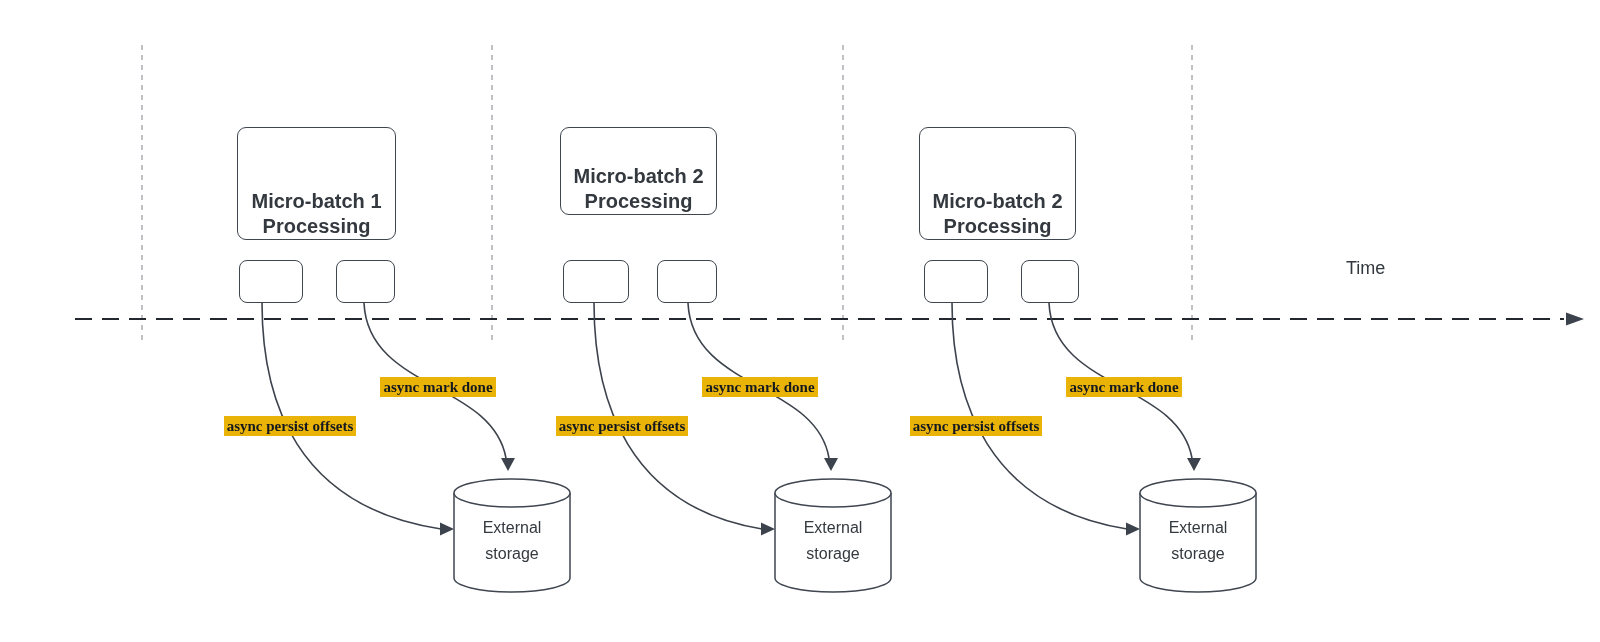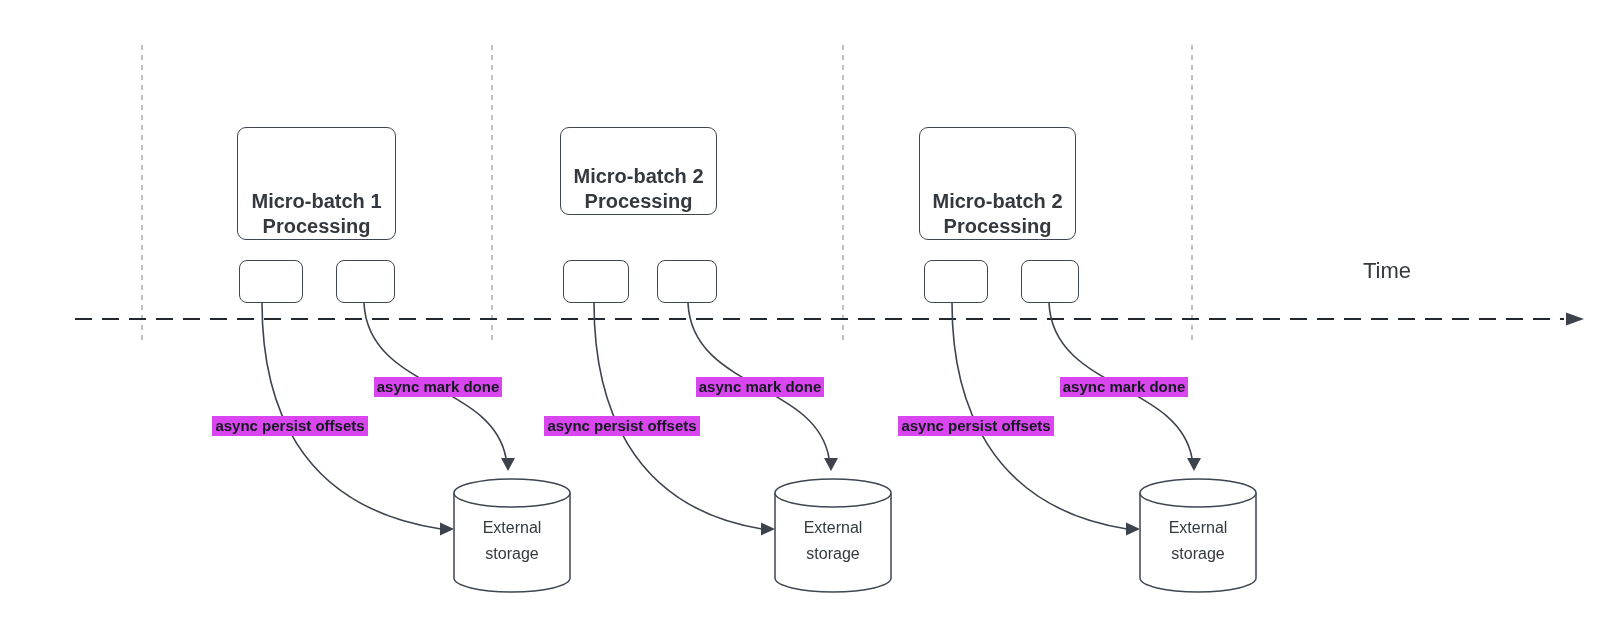--- a/index.html
+++ b/index.html
@@ -20,26 +20,26 @@
   }
   .node-text{font-size:20px;line-height:25px;color:#33393f;white-space:pre-line;}
   .cylinder{position:absolute;z-index:2;}
   .cylinder svg{position:absolute;left:0;top:0;}
   .cyl-text{
     position:absolute;left:0;right:0;top:38px;text-align:center;
     font-size:16px;line-height:26px;color:#33393f;white-space:pre-line;
   }
   .arrow-label{position:absolute;z-index:3;display:flex;justify-content:center;height:20px;}
   .arrow-label span{
-    background:#d946ef;padding:0 3px;font-weight:bold;font-size:15px;line-height:20px;
-    color:#14191f;white-space:nowrap;
+    background:#eab308;padding:0 3px;font-weight:bold;font-size:15px;line-height:20px;
+    color:#14191f;white-space:nowrap;font-family:Liberation Serif, serif;
   }
   .time-label{
-    position:absolute;left:1346px;top:258px;width:82px;text-align:center;
-    font-size:22px;color:#33393f;z-index:2;
+    position:absolute;left:1346px;top:258px;width:82px;text-align:left;
+    font-size:18px;color:#33393f;z-index:2;
   }
 </style>
 </head>
 <body>
 
 <div class="canvas">
 
   <svg class="layer" width="1600" height="642" viewBox="0 0 1600 642">
 
     <line class="grid" x1="142" y1="45" x2="142" y2="342"></line>

